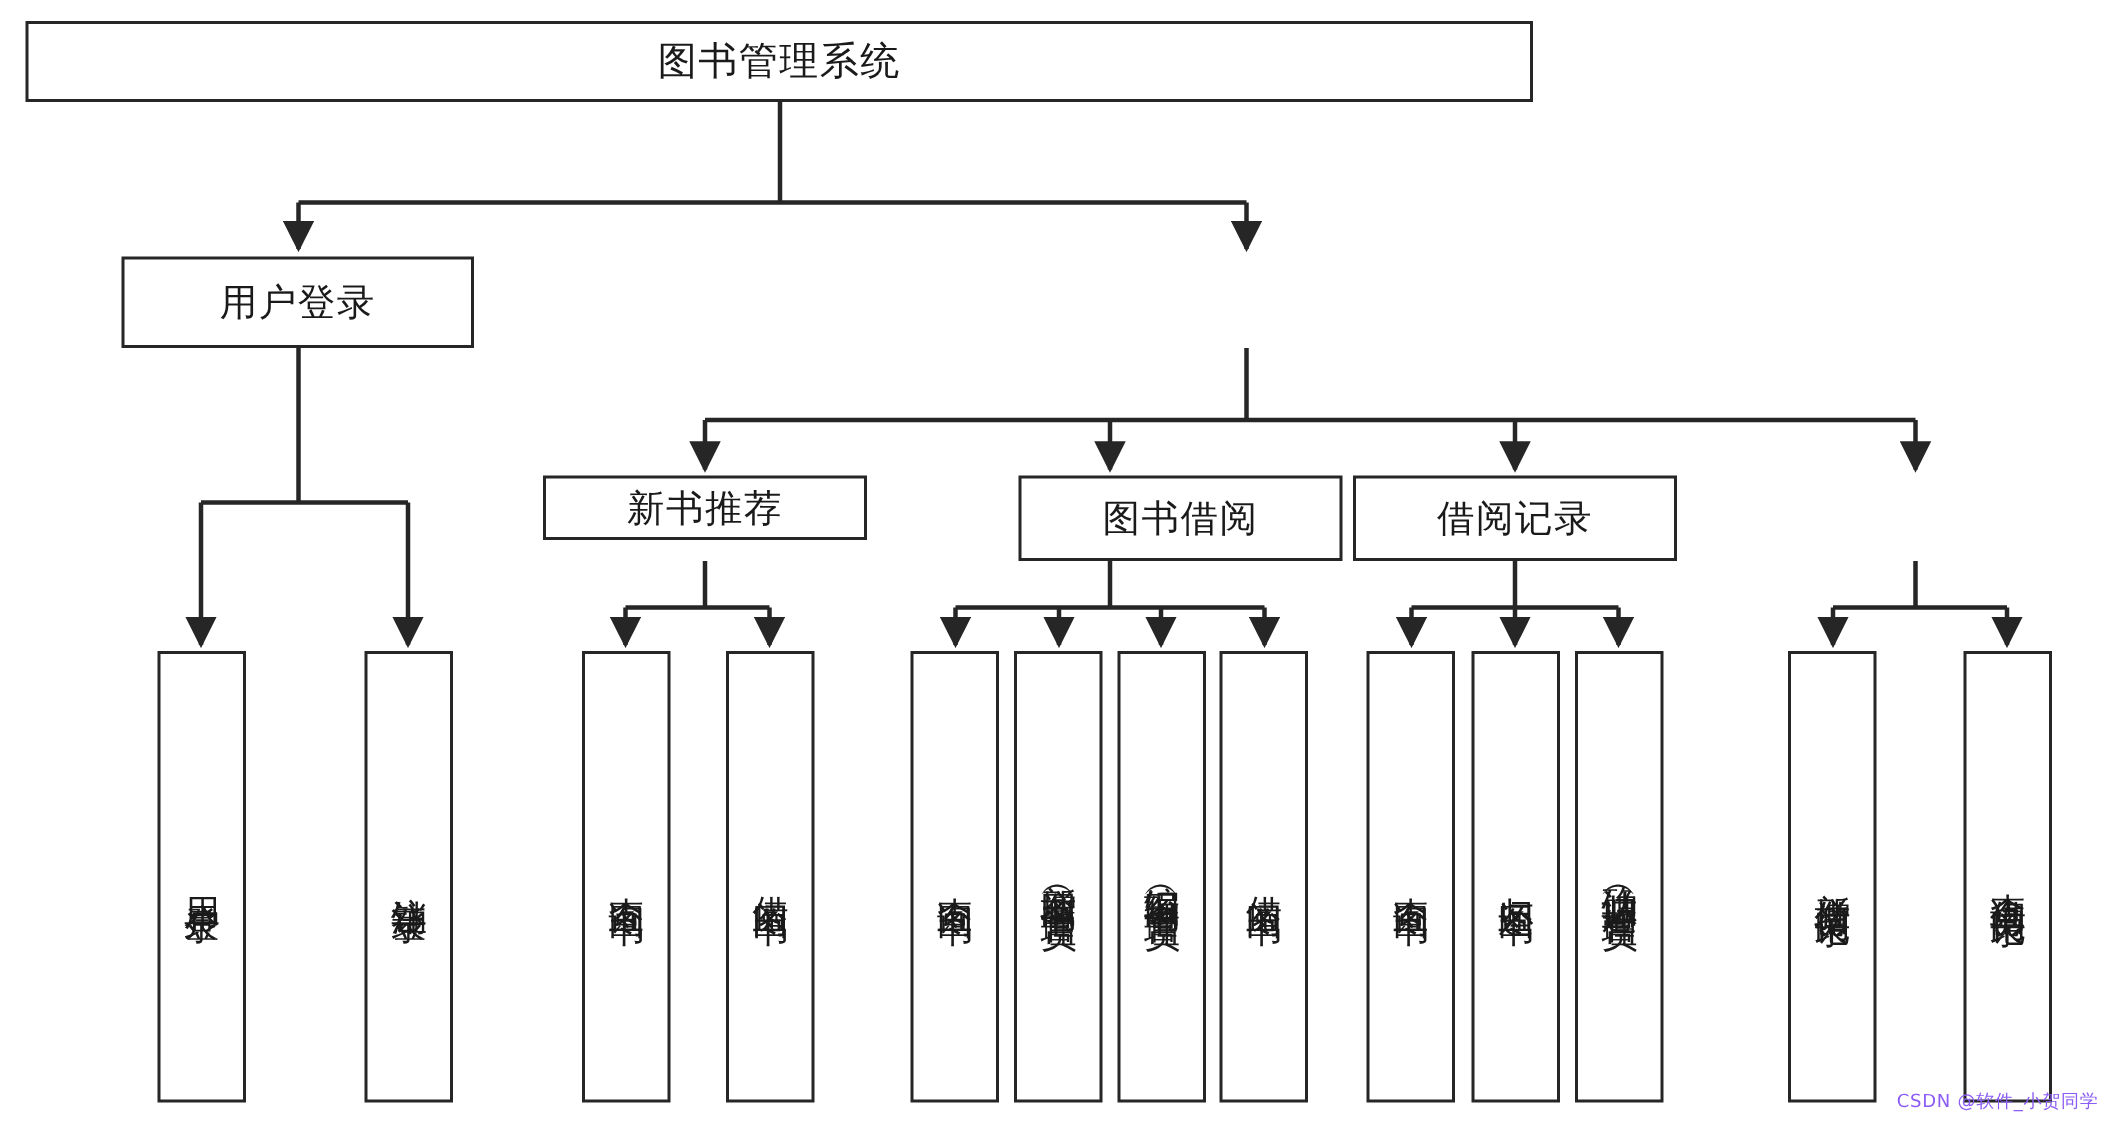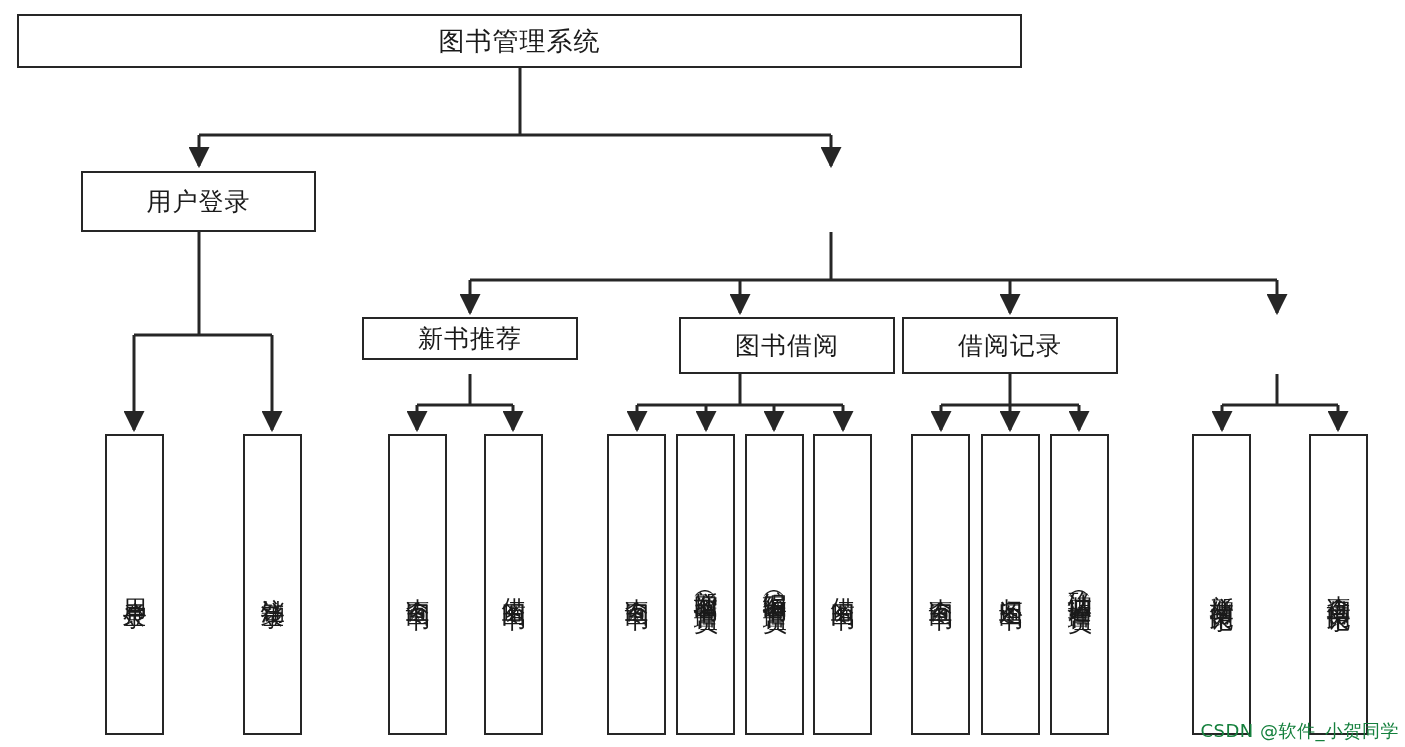--- a/index.html
+++ b/index.html
@@ -60,22 +60,22 @@
     text-orientation: upright;
     font-size: 24px;
     line-height: 1.18;
     letter-spacing: 3px;
     max-height: 100%;
   }
   .watermark {
     position: absolute;
     right: 6px;
     bottom: 4px;
-    font-size: 18px;
-    color: #15803d;
+    font-size: 12px;
+    color: #8b5cf6;
     white-space: pre;
     z-index: 3;
     letter-spacing: 0.5px;
   }
 </style>
 </head>
 <body>
 
 <div id="diagram-root">
 

